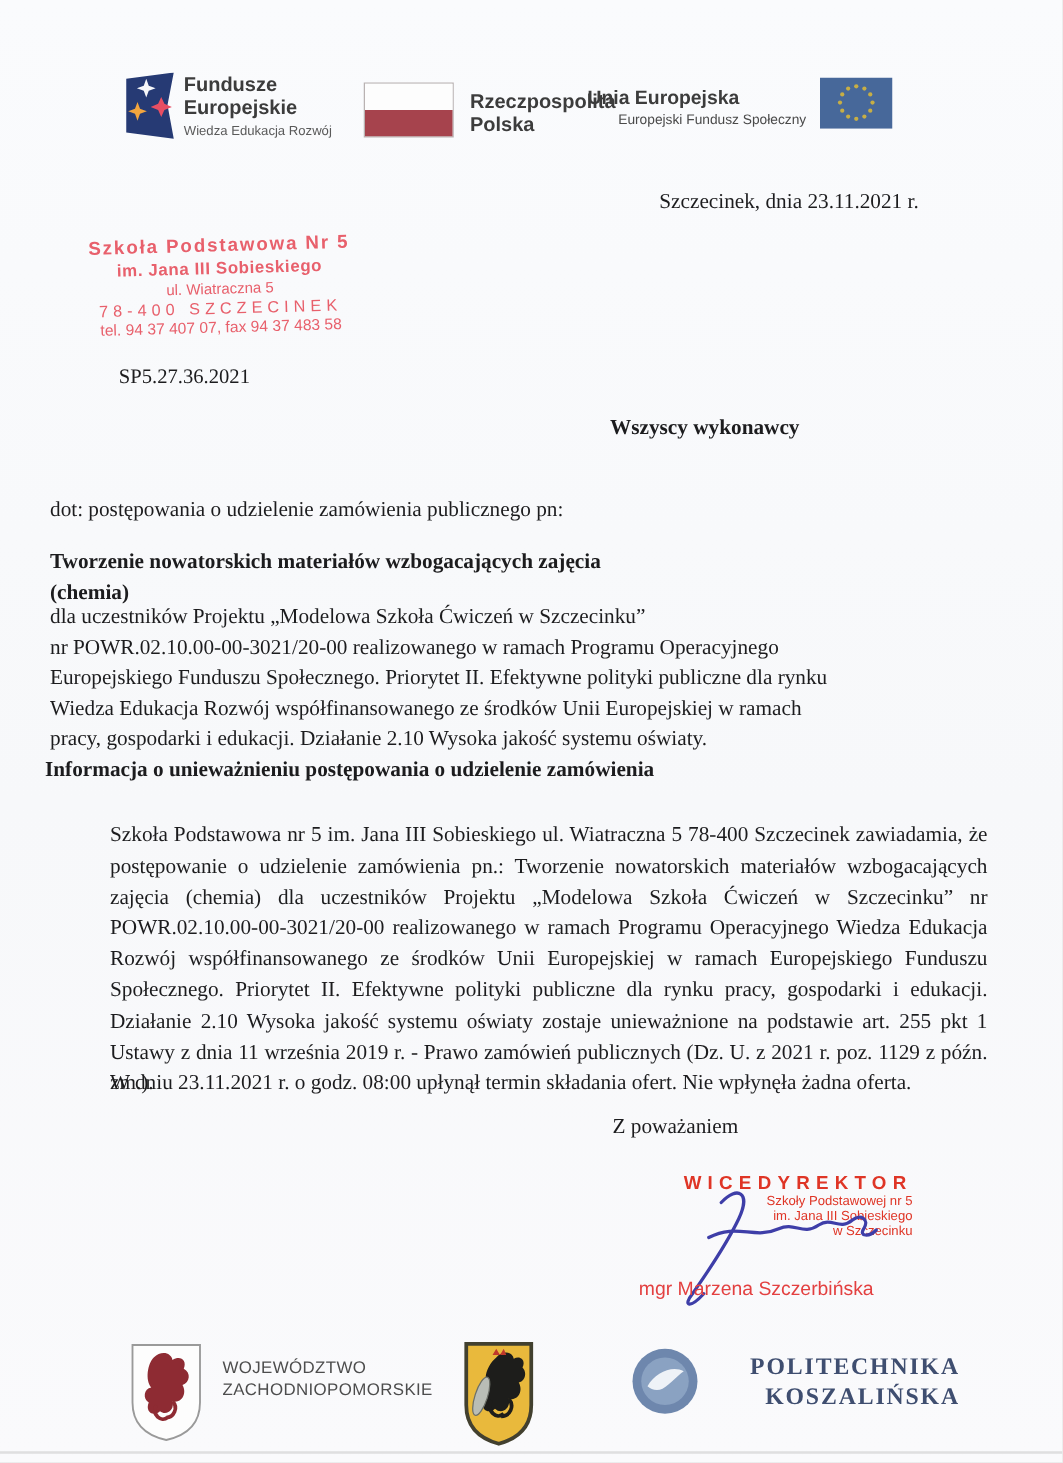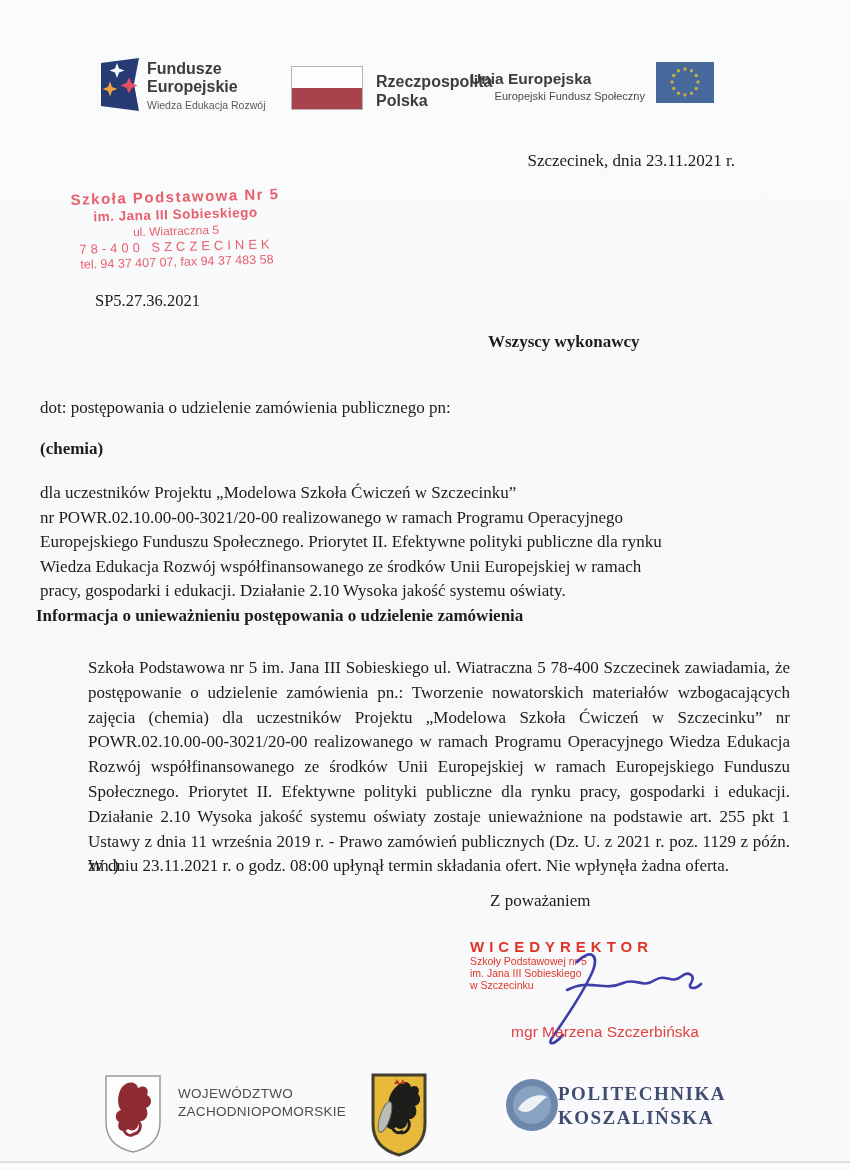--- a/index.html
+++ b/index.html
@@ -38,28 +38,28 @@
   .recipient{font-size:17px;font-weight:bold;}
   .subject-intro{font-size:17px;}
   .doc-title{font-size:17px;font-weight:bold;line-height:25px;}
   .project-desc{font-size:17px;line-height:24.6px;}
   .section-heading{font-size:17px;font-weight:bold;}
   .body-text{font-size:17px;line-height:24.8px;text-align:justify;}
   .body-last{font-size:17px;line-height:24.8px;}
   .closing{font-size:17px;}
 
   
-  .vice-stamp{color:#df3526;text-align:left;width:260px;}
+  .vice-stamp{color:#df3526;text-align:right;width:260px;}
   .vice-stamp .role{font-size:15px;font-weight:bold;letter-spacing:5px;font-family:"Liberation Sans",sans-serif;}
   .vice-stamp .sub{font-size:10.5px;line-height:12px;font-family:"Liberation Sans",sans-serif;}
   .vice-name{color:#e34040;font-size:15.5px;font-family:"Liberation Sans",sans-serif;margin-top:20px;}
 
   
   .region-text{font-size:13.5px;color:#4d4d4d;line-height:18px;letter-spacing:.3px;}
-  .pk-text{font-size:19px;font-weight:bold;color:#3f4e70;letter-spacing:1.5px;line-height:24px;text-align:left;font-family:"Liberation Serif",serif;}
+  .pk-text{font-size:19px;font-weight:bold;color:#3f4e70;letter-spacing:1.5px;line-height:24px;text-align:right;font-family:"Liberation Serif",serif;padding-left:10px;}
   .scan-edge{height:2px;background:#c9c9c9;opacity:.55;width:100%;}
 </style>
 </head>
 <body>
 
 <div class="page">
 
   <div class="abs" style="left:100px;top:58px;">
     <svg width="40" height="54" viewBox="0 0 40 54">
       <polygon points="1,5 39,0 34,26 39,53 1,48" fill="#263a74"></polygon>
@@ -118,20 +118,21 @@
     <div class="l4">78-400 SZCZECINEK</div>
     <div class="l5">tel. 94 37 407 07, fax 94 37 483 58</div>
   </div>
 
   <div class="abs reference" style="left:95px;top:291px;">SP5.27.36.2021</div>
   <div class="abs recipient" style="left:488px;top:332px;">Wszyscy wykonawcy</div>
 
   <div class="abs subject-intro center" style="left:40px;top:398px;width:740px;">dot: postępowania o udzielenie zamówienia publicznego pn:</div>
 
   <div class="abs doc-title center" style="left:40px;top:436px;width:740px;">
+    <div>Tworzenie nowatorskich materiałów wzbogacających zajęcia</div>
     <div>(chemia)</div>
   </div>
 
   <div class="abs project-desc center" style="left:40px;top:481px;width:740px;">
     <div>dla uczestników Projektu „Modelowa Szkoła Ćwiczeń w Szczecinku”</div>
     <div>nr POWR.02.10.00-00-3021/20-00 realizowanego w ramach Programu Operacyjnego</div>
     <div>Europejskiego Funduszu Społecznego. Priorytet II. Efektywne polityki publiczne dla rynku</div>
     <div>Wiedza Edukacja Rozwój współfinansowanego ze środków Unii Europejskiej w ramach</div>
     <div>pracy, gospodarki i edukacji. Działanie 2.10 Wysoka jakość systemu oświaty.</div>
   </div>

